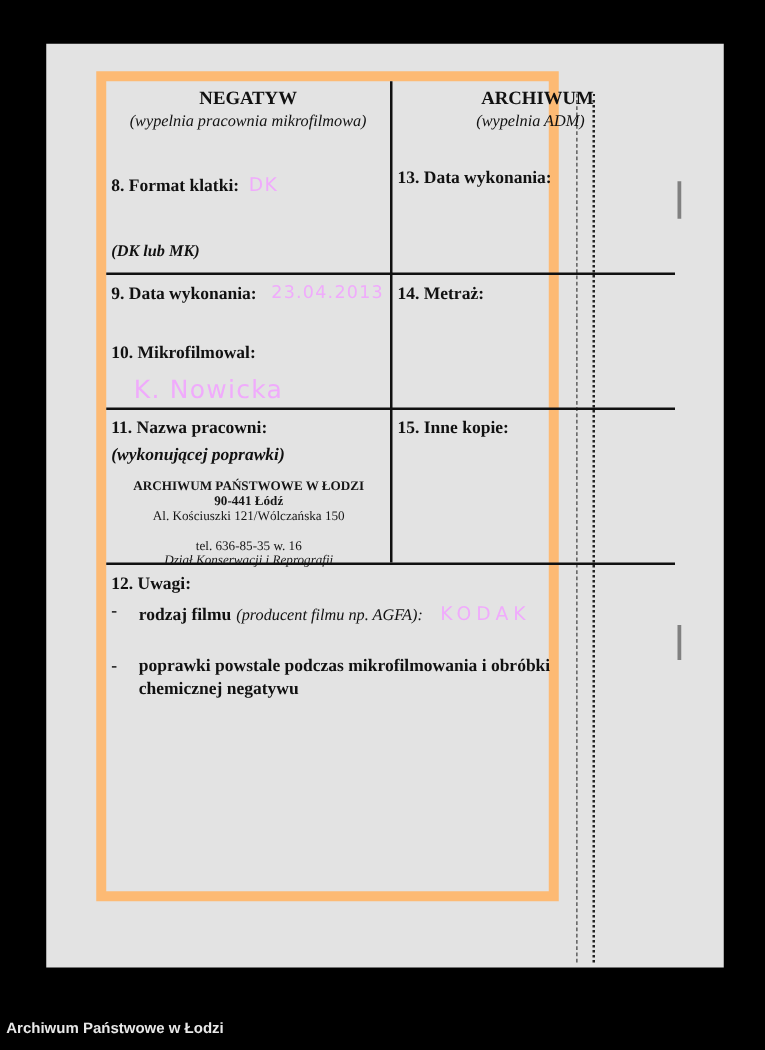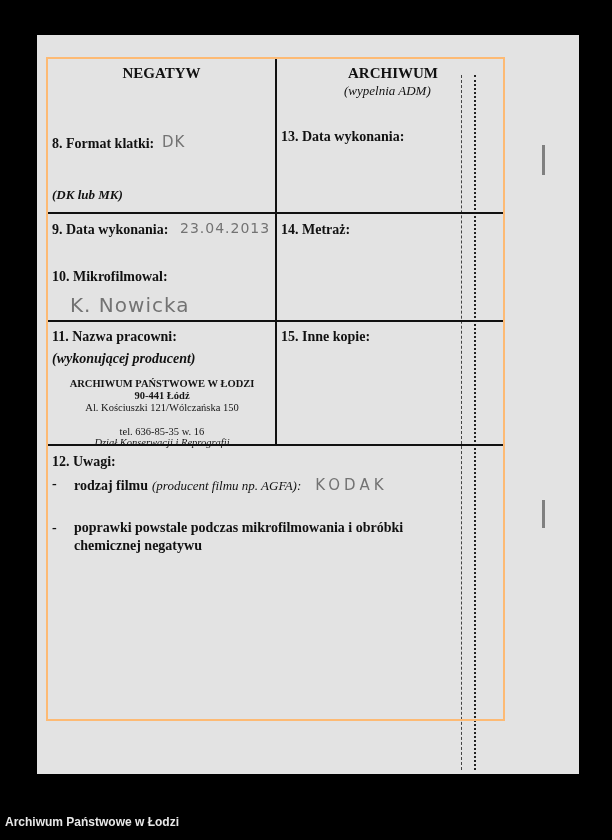--- a/index.html
+++ b/index.html
@@ -11,40 +11,40 @@
       font-family: "Liberation Serif", serif;
     }
     .paper {
       position: absolute;
       left: 37px; top: 35px;
       width: 542px; height: 739px;
       background: #e3e3e3;
     }
     .form {
       position: absolute;
-      left: 46px; top: 57px;
-      width: 459px; height: 664px;
-      border: 2px solid #fdba74;
+      left: 77px; top: 57px;
+      width: 370px; height: 664px;
+      border: 8px solid #fdba74;
       box-sizing: border-box;
     }
     .hline { position: absolute; height: 2px; background: #111; }
     .vline { position: absolute; width: 2px; background: #111; }
     .dash {
       position: absolute; width: 0;
       border-left: 1px dashed #444;
     }
     .dash.heavy { border-left: 2px dotted #222; }
     .t { position: absolute; color: #111; white-space: nowrap; }
     .b { font-weight: bold; font-size: 14px; }
     .i { font-style: italic; font-size: 13px; }
     .bi { font-weight: bold; font-style: italic; font-size: 13px; }
     .head { font-weight: bold; font-size: 15px; }
     .hand {
       font-family: "DejaVu Sans", sans-serif;
-      font-size: 15px; color: #737373;
+      font-size: 15px; color: #f0abfc;
       font-weight: normal; letter-spacing: 1px;
     }
     .stamp { font-size: 10.5px; text-align: center; width: 220px; color: #151515; }
     .stamp.bold { font-weight: bold; }
     .stamp.ital { font-style: italic; margin-top: 23px; }
     .footer {
       position: absolute; left: 5px; top: 815px;
       font-family: "Liberation Sans", sans-serif;
       font-weight: bold; font-size: 12px; color: #e8e8e8;
     }
@@ -64,33 +64,34 @@
 </div>
 
 <div class="form">
 
   <div class="vline" style="left:227px; top:0; height:385px;"></div>
   <div class="hline" style="left:0; top:153px; width:455px;"></div>
   <div class="hline" style="left:0; top:261px; width:455px;"></div>
   <div class="hline" style="left:0; top:385px; width:455px;"></div>
 
   <div class="t head" style="left:0; width:227px; text-align:center; top:6px;">NEGATYW</div>
+  <div class="t bi" style="left:0; width:227px; text-align:center; top:24px; font-weight:normal;">(wypelnia pracownia mikrofilmowa)</div>
 
   <div class="t b" style="left:4px; top:77px;">8. Format klatki:</div>
   <div class="t hand" style="left:114px; top:74px;">DK</div>
   <div class="t bi" style="left:4px; top:128px;">(DK lub MK)</div>
 
   <div class="t b" style="left:4px; top:163px;">9. Data wykonania:</div>
   <div class="t hand" style="left:132px; top:161px; font-size:14px;">23.04.2013</div>
 
   <div class="t b" style="left:4px; top:210px;">10. Mikrofilmowal:</div>
   <div class="t hand" style="left:22px; top:234px; font-size:20px;">K. Nowicka</div>
 
   <div class="t b" style="left:4px; top:270px;">11. Nazwa pracowni:</div>
-  <div class="t bi" style="left:4px; top:292px; font-size:14px;">(wykonującej producent)</div>
+  <div class="t bi" style="left:4px; top:292px; font-size:14px;">(wykonującej poprawki)</div>
 
   <div>
     <div class="t stamp bold" style="left:4px; top:319px;">ARCHIWUM PAŃSTWOWE W ŁODZI</div>
     <div class="t stamp bold" style="left:4px; top:331px;">90-441 Łódź</div>
     <div class="t stamp" style="left:4px; top:343px;">Al. Kościuszki 121/Wólczańska 150</div>
     <div class="t stamp ital" style="left:4px; top:355px;">Dział Konserwacji i Reprografii</div>
     <div class="t stamp" style="left:4px; top:367px;">tel. 636-85-35 w. 16</div>
   </div>
 
   <div class="t head" style="left:300px; top:6px;">ARCHIWUM</div>

